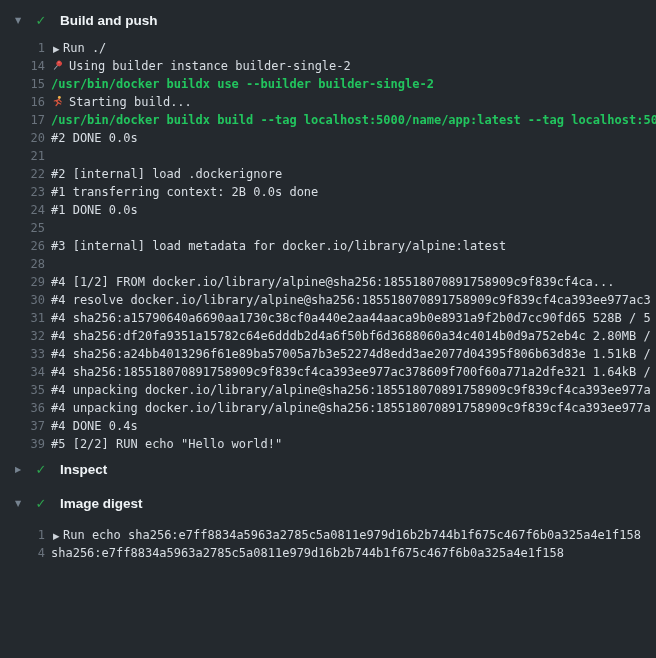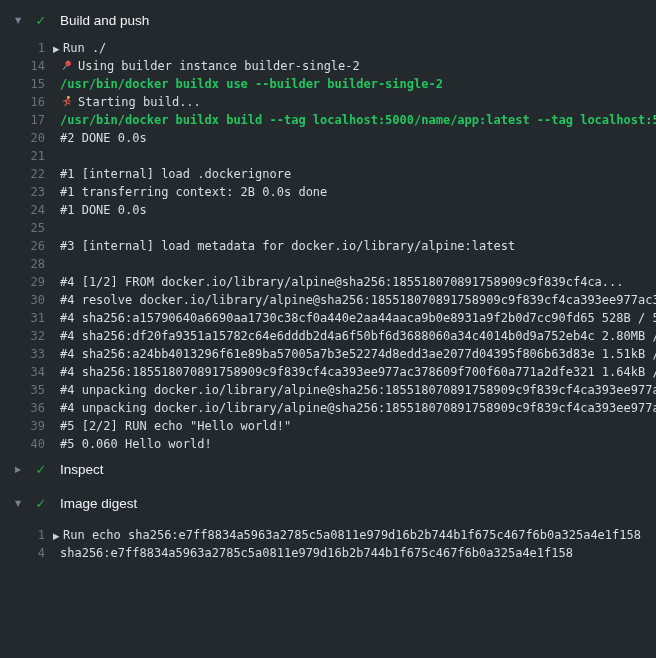--- a/index.html
+++ b/index.html
@@ -23,35 +23,35 @@
   }
   .check{
     width:16px;min-width:16px;text-align:center;
     margin-left:7px;
     font-family:"DejaVu Sans",sans-serif;
     font-size:13px;font-weight:700;color:#2da44e;
   }
   .title{
     margin-left:11px;
     font-family:"Liberation Sans","DejaVu Sans",sans-serif;
-    font-size:13.5px;font-weight:400;color:#eff3f6;
+    font-size:13.5px;font-weight:700;color:#eff3f6;
   }
 
   .log-block{padding:7px 0 4px 0;}
   .sec-2 .step-header{margin-top:10px;}
   .sec-2 .log-block{padding-top:11px;padding-bottom:6px;}
 
   .row{display:flex;height:18px;line-height:18px;font-size:12px;}
   .ln{
     width:45px;min-width:45px;text-align:right;
     color:#6a737d;cursor:pointer;user-select:none;
     white-space:pre;
   }
   .lt{
-    flex:1;padding-left:15px;
+    flex:1;padding-left:6px;
     color:#d8dee4;white-space:pre;overflow:hidden;
   }
   .lt.command{color:#22c55e;font-weight:700;}
   .lt.run{padding-left:8px;}
   .toggle{
     display:inline-block;width:10px;
     font-family:"DejaVu Sans",sans-serif;
     font-size:8.5px;color:#cdd3da;
   }
   .inline-icon{
@@ -104,21 +104,21 @@
         <div class="row">
           <span class="ln">20</span>
           <span class="lt"><span>#2 DONE 0.0s</span></span>
         </div>
         <div class="row">
           <span class="ln">21</span>
           <span class="lt"><span></span></span>
         </div>
         <div class="row">
           <span class="ln">22</span>
-          <span class="lt"><span>#1 [internal] load .dockerignore</span></span>
+          <span class="lt"><span>#2 [internal] load .dockerignore</span></span>
         </div>
         <div class="row">
           <span class="ln">23</span>
           <span class="lt"><span>#1 transferring context: 2B 0.0s done</span></span>
         </div>
         <div class="row">
           <span class="ln">24</span>
           <span class="lt"><span>#1 DONE 0.0s</span></span>
         </div>
         <div class="row">
@@ -159,26 +159,26 @@
         </div>
         <div class="row">
           <span class="ln">35</span>
           <span class="lt"><span>#4 unpacking docker.io/library/alpine@sha256:185518070891758909c9f839cf4ca393ee977a</span></span>
         </div>
         <div class="row">
           <span class="ln">36</span>
           <span class="lt"><span>#4 unpacking docker.io/library/alpine@sha256:185518070891758909c9f839cf4ca393ee977a</span></span>
         </div>
         <div class="row">
+          <span class="ln">37</span>
+          <span class="lt"><span>#4 DONE 0.4s</span></span>
+        </div>
+        <div class="row">
           <span class="ln">39</span>
           <span class="lt"><span>#5 [2/2] RUN echo "Hello world!"</span></span>
-        </div>
-        <div class="row">
-          <span class="ln">40</span>
-          <span class="lt"><span>#5 0.060 Hello world!</span></span>
         </div>
       </div>
     </div>
     <div class="section sec-1">
       <div class="step-header">
         <span class="chev">▶</span>
         <span class="check">✓</span>
         <span class="title">Inspect</span>
       </div>
     </div>

